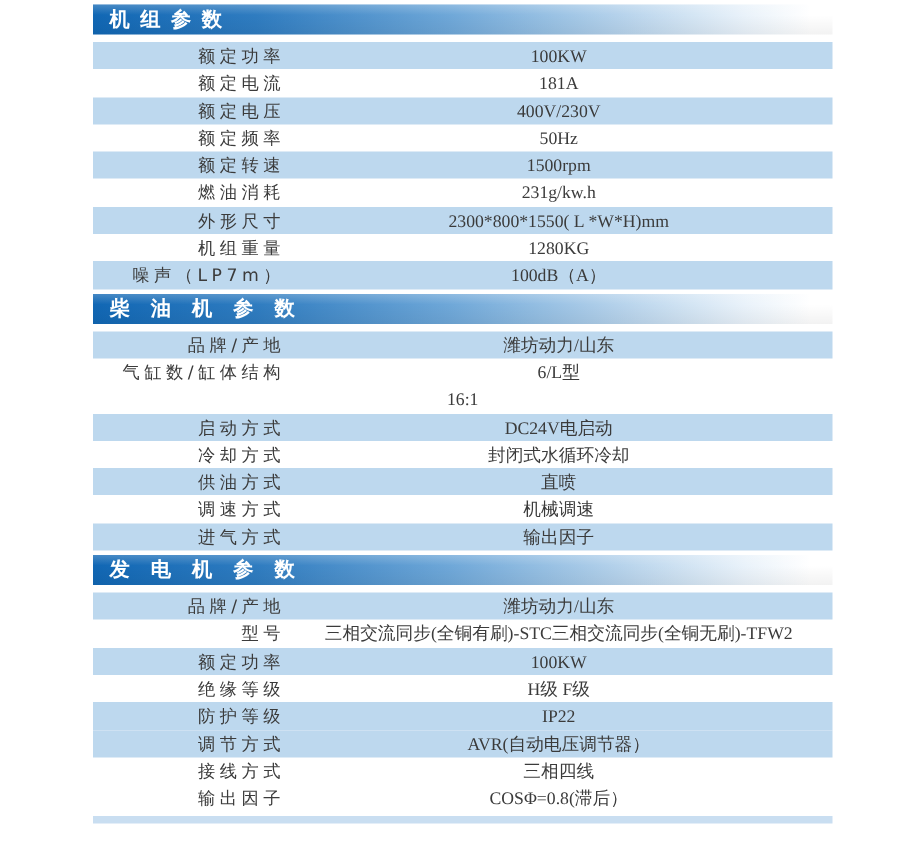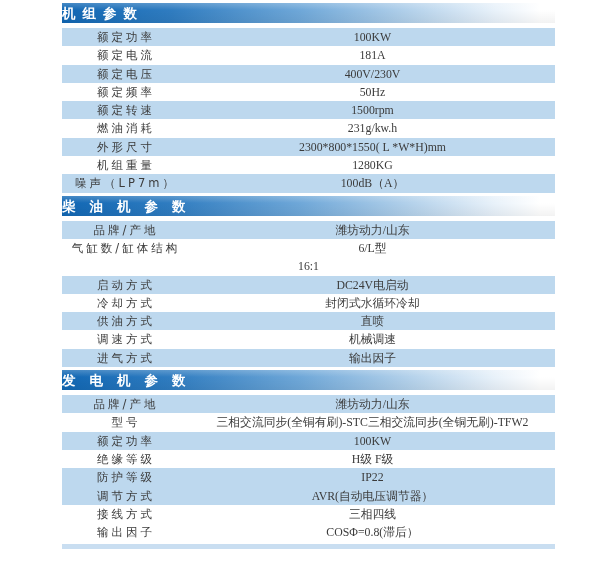--- a/index.html
+++ b/index.html
@@ -14,41 +14,42 @@
   .sheet {
     position: relative;
     margin-left: 62px;
     width: 493px;
     padding-top: 3px;
   }
   .section { margin-bottom: 3px; }
   .section-header {
     height: 20px;
     line-height: 20px;
+    padding-left: 11px;
     background:
       linear-gradient(to bottom, rgba(255,255,255,0.22) 0%, rgba(255,255,255,0) 35%, rgba(0,0,0,0.05) 100%),
       linear-gradient(to right, var(--hdr-start, #1167b4) 0%, #2f7cc0 22%, #6ea7d8 48%, #b8d4ec 72%, #e9f2fa 88%, #ffffff 97%);
     color: var(--hdr-text, #ffffff);
     font-size: 13.5px;
     font-weight: bold;
     letter-spacing: 14px;
     white-space: nowrap;
   }
   #sections-mount .section:first-child .section-header { letter-spacing: 7px; }
   .rows { margin-top: 5px; }
   .row {
     display: flex;
     height: 18.3px;
     line-height: 18.3px;
     align-items: stretch;
   }
   .row.stripe { background: var(--stripe, #bdd8ee); }
   .spec-label {
     width: 128px;
-    text-align: center;
+    text-align: right;
     font-size: 11.5px;
     letter-spacing: 3px;
     color: var(--text, #3b3b3b);
     white-space: nowrap;
   }
   .spec-value {
     flex: 1;
     text-align: center;
     font-size: 11.8px;
     color: var(--text, #3b3b3b);

